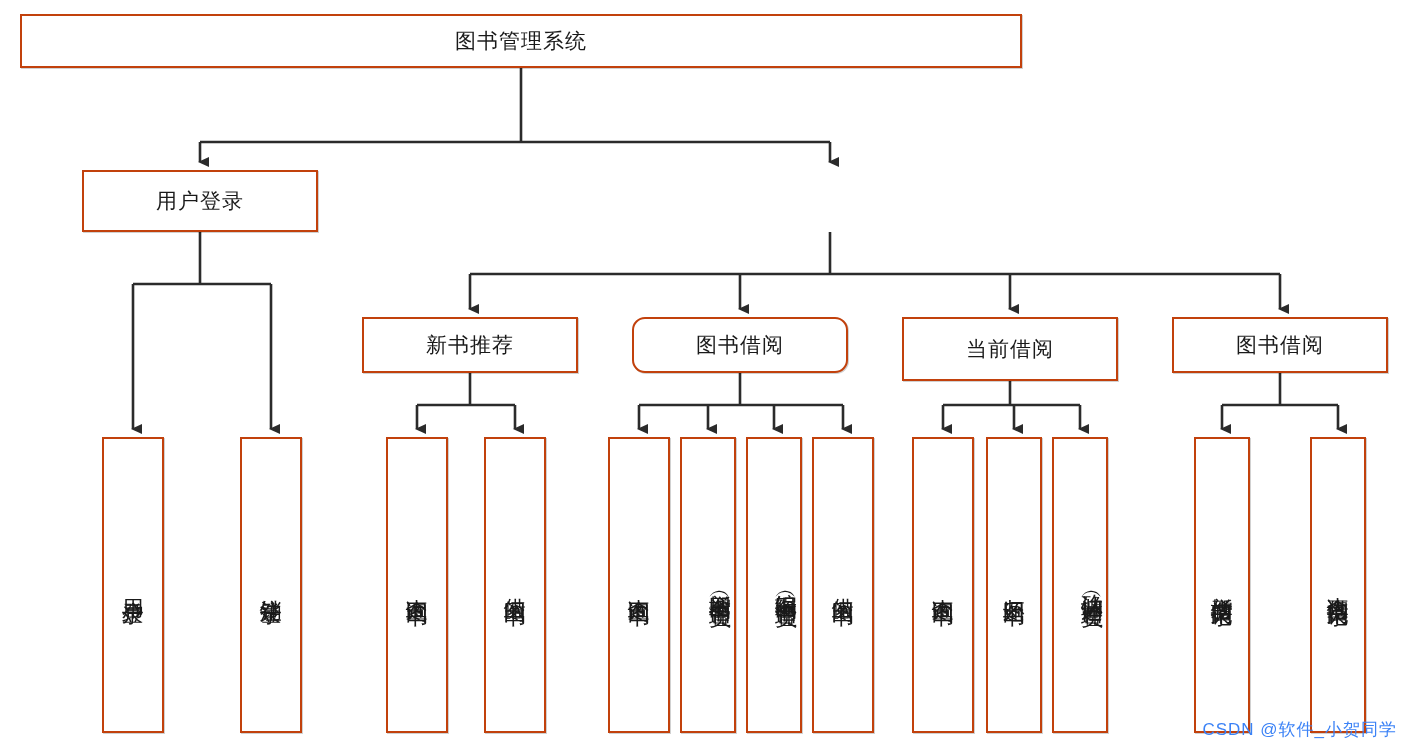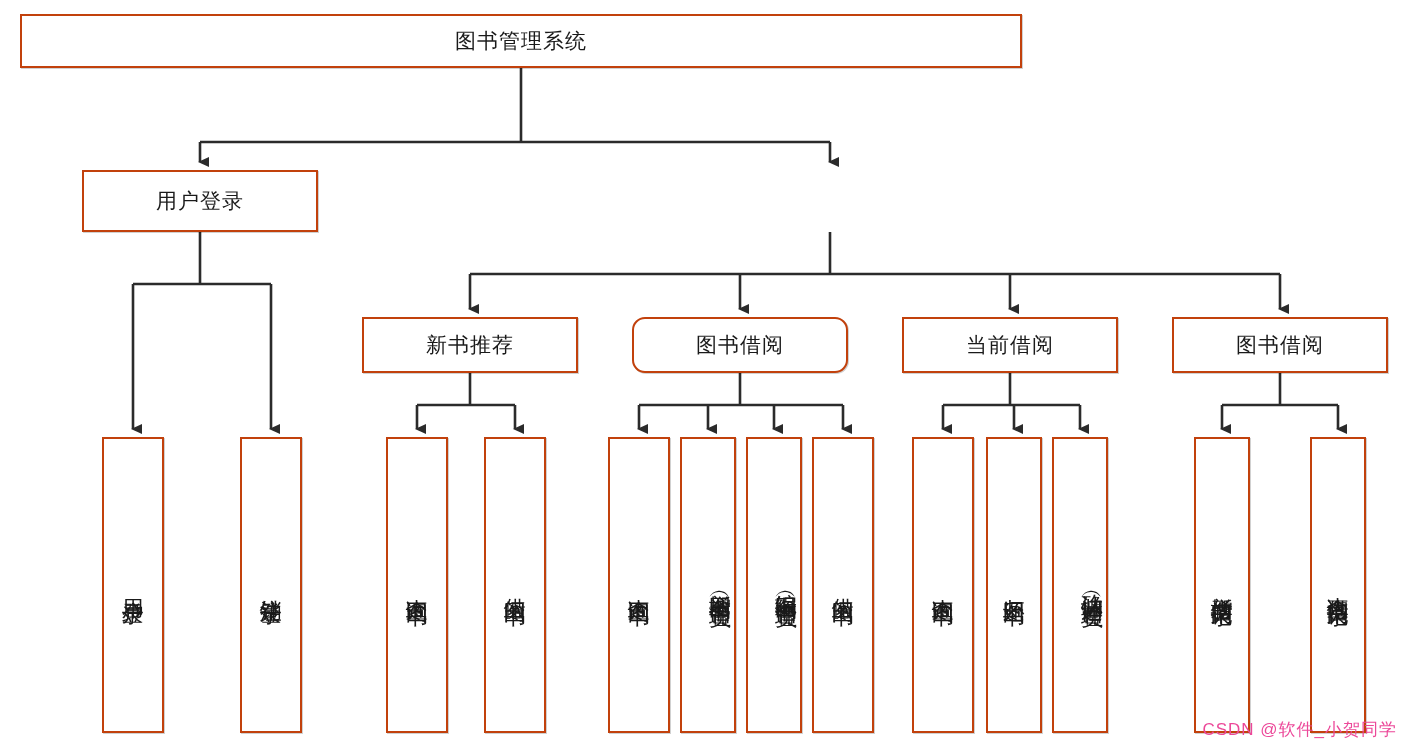--- a/index.html
+++ b/index.html
@@ -47,21 +47,21 @@
     white-space:nowrap;
   }
   svg.edges{
     position:absolute;left:0;top:0;width:1405px;height:747px;
     pointer-events:none;
   }
   .watermark{
     position:absolute;
     right:8px;bottom:6px;
     font-size:17px;
-    color:#ec4899;
+    color:#3b82f6;
     letter-spacing:1px;
     white-space:nowrap;
     font-family:"Liberation Sans","DejaVu Sans",sans-serif;
   }
 </style>
 </head>
 <body>
 
 <div id="diagram">
 
@@ -122,21 +122,21 @@
   <div class="node horiz" style="left:82px;top:170px;width:236px;height:62px;">
     <span>用户登录</span>
   </div>
 
   <div class="node horiz" style="left:362px;top:317px;width:216px;height:56px;justify-content:center;">
     <span>新书推荐</span>
   </div>
   <div class="node horiz" style="left:632px;top:317px;width:216px;height:56px;border-radius:13px;">
     <span>图书借阅</span>
   </div>
-  <div class="node horiz" style="left:902px;top:317px;width:216px;height:56px;">
+  <div class="node horiz" style="left:902px;top:317px;width:216px;height:64px;">
     <span>当前借阅</span>
   </div>
   <div class="node horiz" style="left:1172px;top:317px;width:216px;height:56px;">
     <span>图书借阅</span>
   </div>
 
   <div class="node vert leafA" style="left:102px;top:437px;width:62px;height:296px;">
     <span class="vtext">用户登录</span>
   </div>
   <div class="node vert leafA" style="left:240px;top:437px;width:62px;height:296px;">

